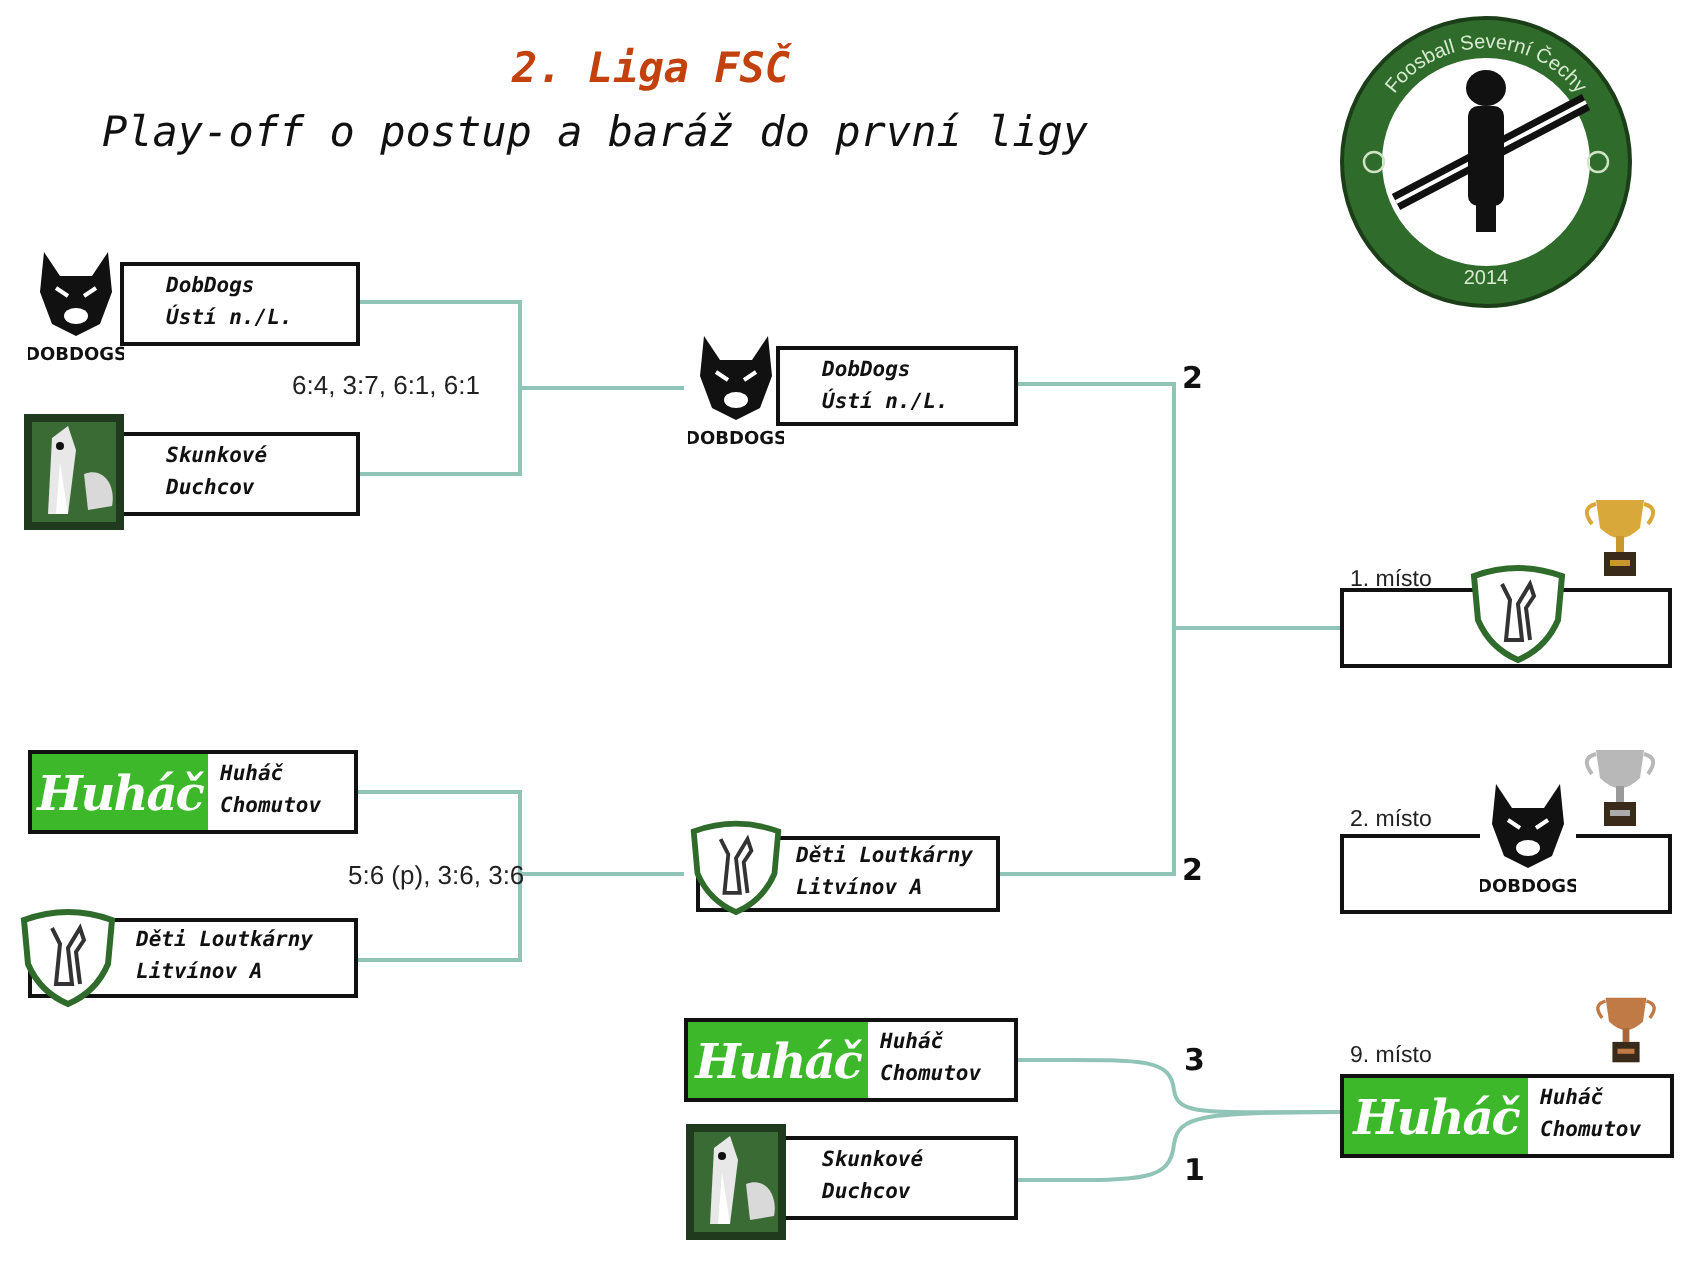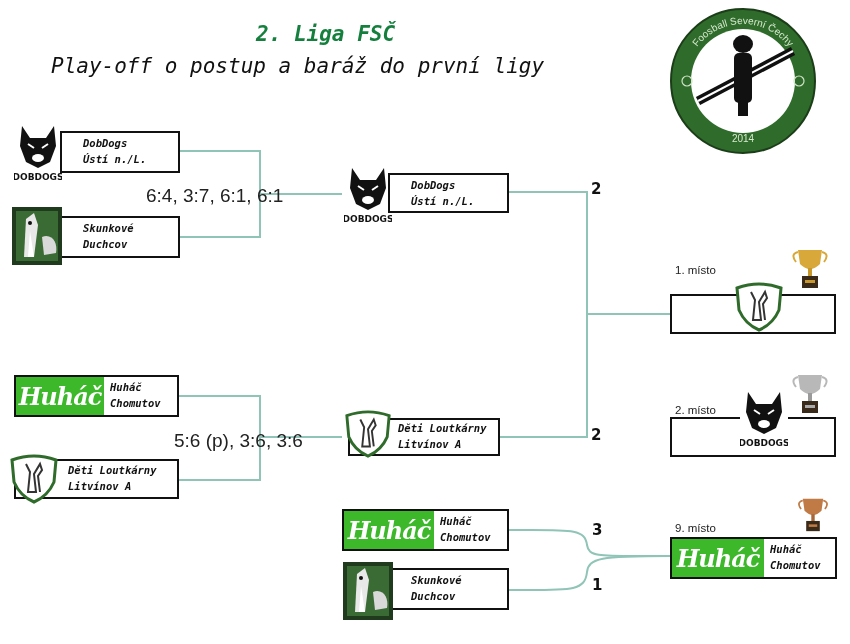--- a/index.html
+++ b/index.html
@@ -1,22 +1,22 @@
 <!DOCTYPE html>
 <html><head>
 <meta charset="utf-8">
 <style>
   html, body { margin:0; padding:0; background:#ffffff; }
   body { width:850px; height:644px; position:relative; overflow:hidden; font-family:"DejaVu Sans Mono", monospace; }
   .abs { position:absolute; }
-  .title { left:256px; top:22px; font-family:"DejaVu Sans Mono", monospace; font-weight:bold; font-style:italic; font-size:21px; color:#15803d; white-space:nowrap; }
+  .title { left:256px; top:22px; font-family:"DejaVu Sans Mono", monospace; font-weight:bold; font-style:italic; font-size:21px; color:#c2410c; white-space:nowrap; }
   .subtitle { left:51px; top:54px; font-family:"DejaVu Sans Mono", monospace; font-style:italic; font-size:21px; color:#111; white-space:nowrap;text-align:center; }
   .box { position:absolute; border:2px solid #111; background:#fff; box-sizing:border-box; }
   .tname { position:absolute; font-family:"DejaVu Sans Mono", monospace; font-style:italic; font-weight:bold; font-size:10.5px; line-height:16px; color:#111; white-space:nowrap; }
-  .score { position:absolute; font-family:"Liberation Sans", sans-serif; font-size:19px; color:#222; white-space:nowrap; }
+  .score { position:absolute; font-family:"Liberation Sans", sans-serif; font-size:13px; color:#222; white-space:nowrap; }
   .res { position:absolute; font-family:"DejaVu Sans", sans-serif; font-weight:bold; font-size:15px; color:#111; }
   .place { position:absolute; font-family:"Liberation Sans", sans-serif; font-size:11.5px; color:#222; white-space:nowrap; }
   svg.lines { position:absolute; left:0; top:0; }
   .logo { position:absolute; }
   .huhac { position:absolute; background:#3cb82a; color:#fff; font-family:"DejaVu Serif", serif; font-style:italic; font-weight:bold; font-size:24px; letter-spacing:-1px; display:flex; align-items:center; justify-content:center; overflow:hidden; }
 </style>
 </head>
 <body>
 
 <svg class="lines" width="850" height="644">
@@ -109,21 +109,21 @@
 
 <div class="box" style="left:348px; top:418px; width:152px; height:38px;"></div>
 <div class="tname" style="left:398px; top:420px;">Děti Loutkárny</div>
 <div class="tname" style="left:398px; top:436px;">Litvínov A</div>
 <svg class="logo" style="left:343px; top:408px;" width="50" height="50" viewBox="0 0 52 52">
   <path d="M4,8 Q26,0 48,8 L46,30 Q40,44 26,50 Q12,44 6,30 Z" fill="#fff" stroke="#2f6b2a" stroke-width="3"></path>
   <path d="M18,12 L22,20 L20,40 L28,40 L26,22 L32,12 L34,18 L30,24 L32,40" stroke="#333" stroke-width="2" fill="none"></path>
 </svg>
 <div class="res" style="left:591px; top:426px;">2</div>
 
-<div class="place" style="left:675px; top:264px;">1. místo</div>
+<div class="place" style="left:675px; top:284px;">1. místo</div>
 <div class="box" style="left:670px; top:294px; width:166px; height:40px;"></div>
 <svg class="logo" style="left:733px; top:280px;" width="52" height="52" viewBox="0 0 52 52">
   <path d="M4,8 Q26,0 48,8 L46,30 Q40,44 26,50 Q12,44 6,30 Z" fill="#fff" stroke="#2f6b2a" stroke-width="3"></path>
   <path d="M18,12 L22,20 L20,40 L28,40 L26,22 L32,12 L34,18 L30,24 L32,40" stroke="#333" stroke-width="2" fill="none"></path>
 </svg>
 <svg class="logo" style="left:790px; top:248px;" width="40" height="42" viewBox="0 0 40 42">
   <path d="M8,2 L32,2 L30,16 Q20,26 10,16 Z" fill="#d8a93a"></path>
   <path d="M8,4 Q0,6 6,14 M32,4 Q40,6 34,14" stroke="#d8a93a" stroke-width="2" fill="none"></path>
   <rect x="18" y="20" width="4" height="8" fill="#c9982d"></rect>
   <rect x="12" y="28" width="16" height="12" fill="#3a2a1a"></rect>

